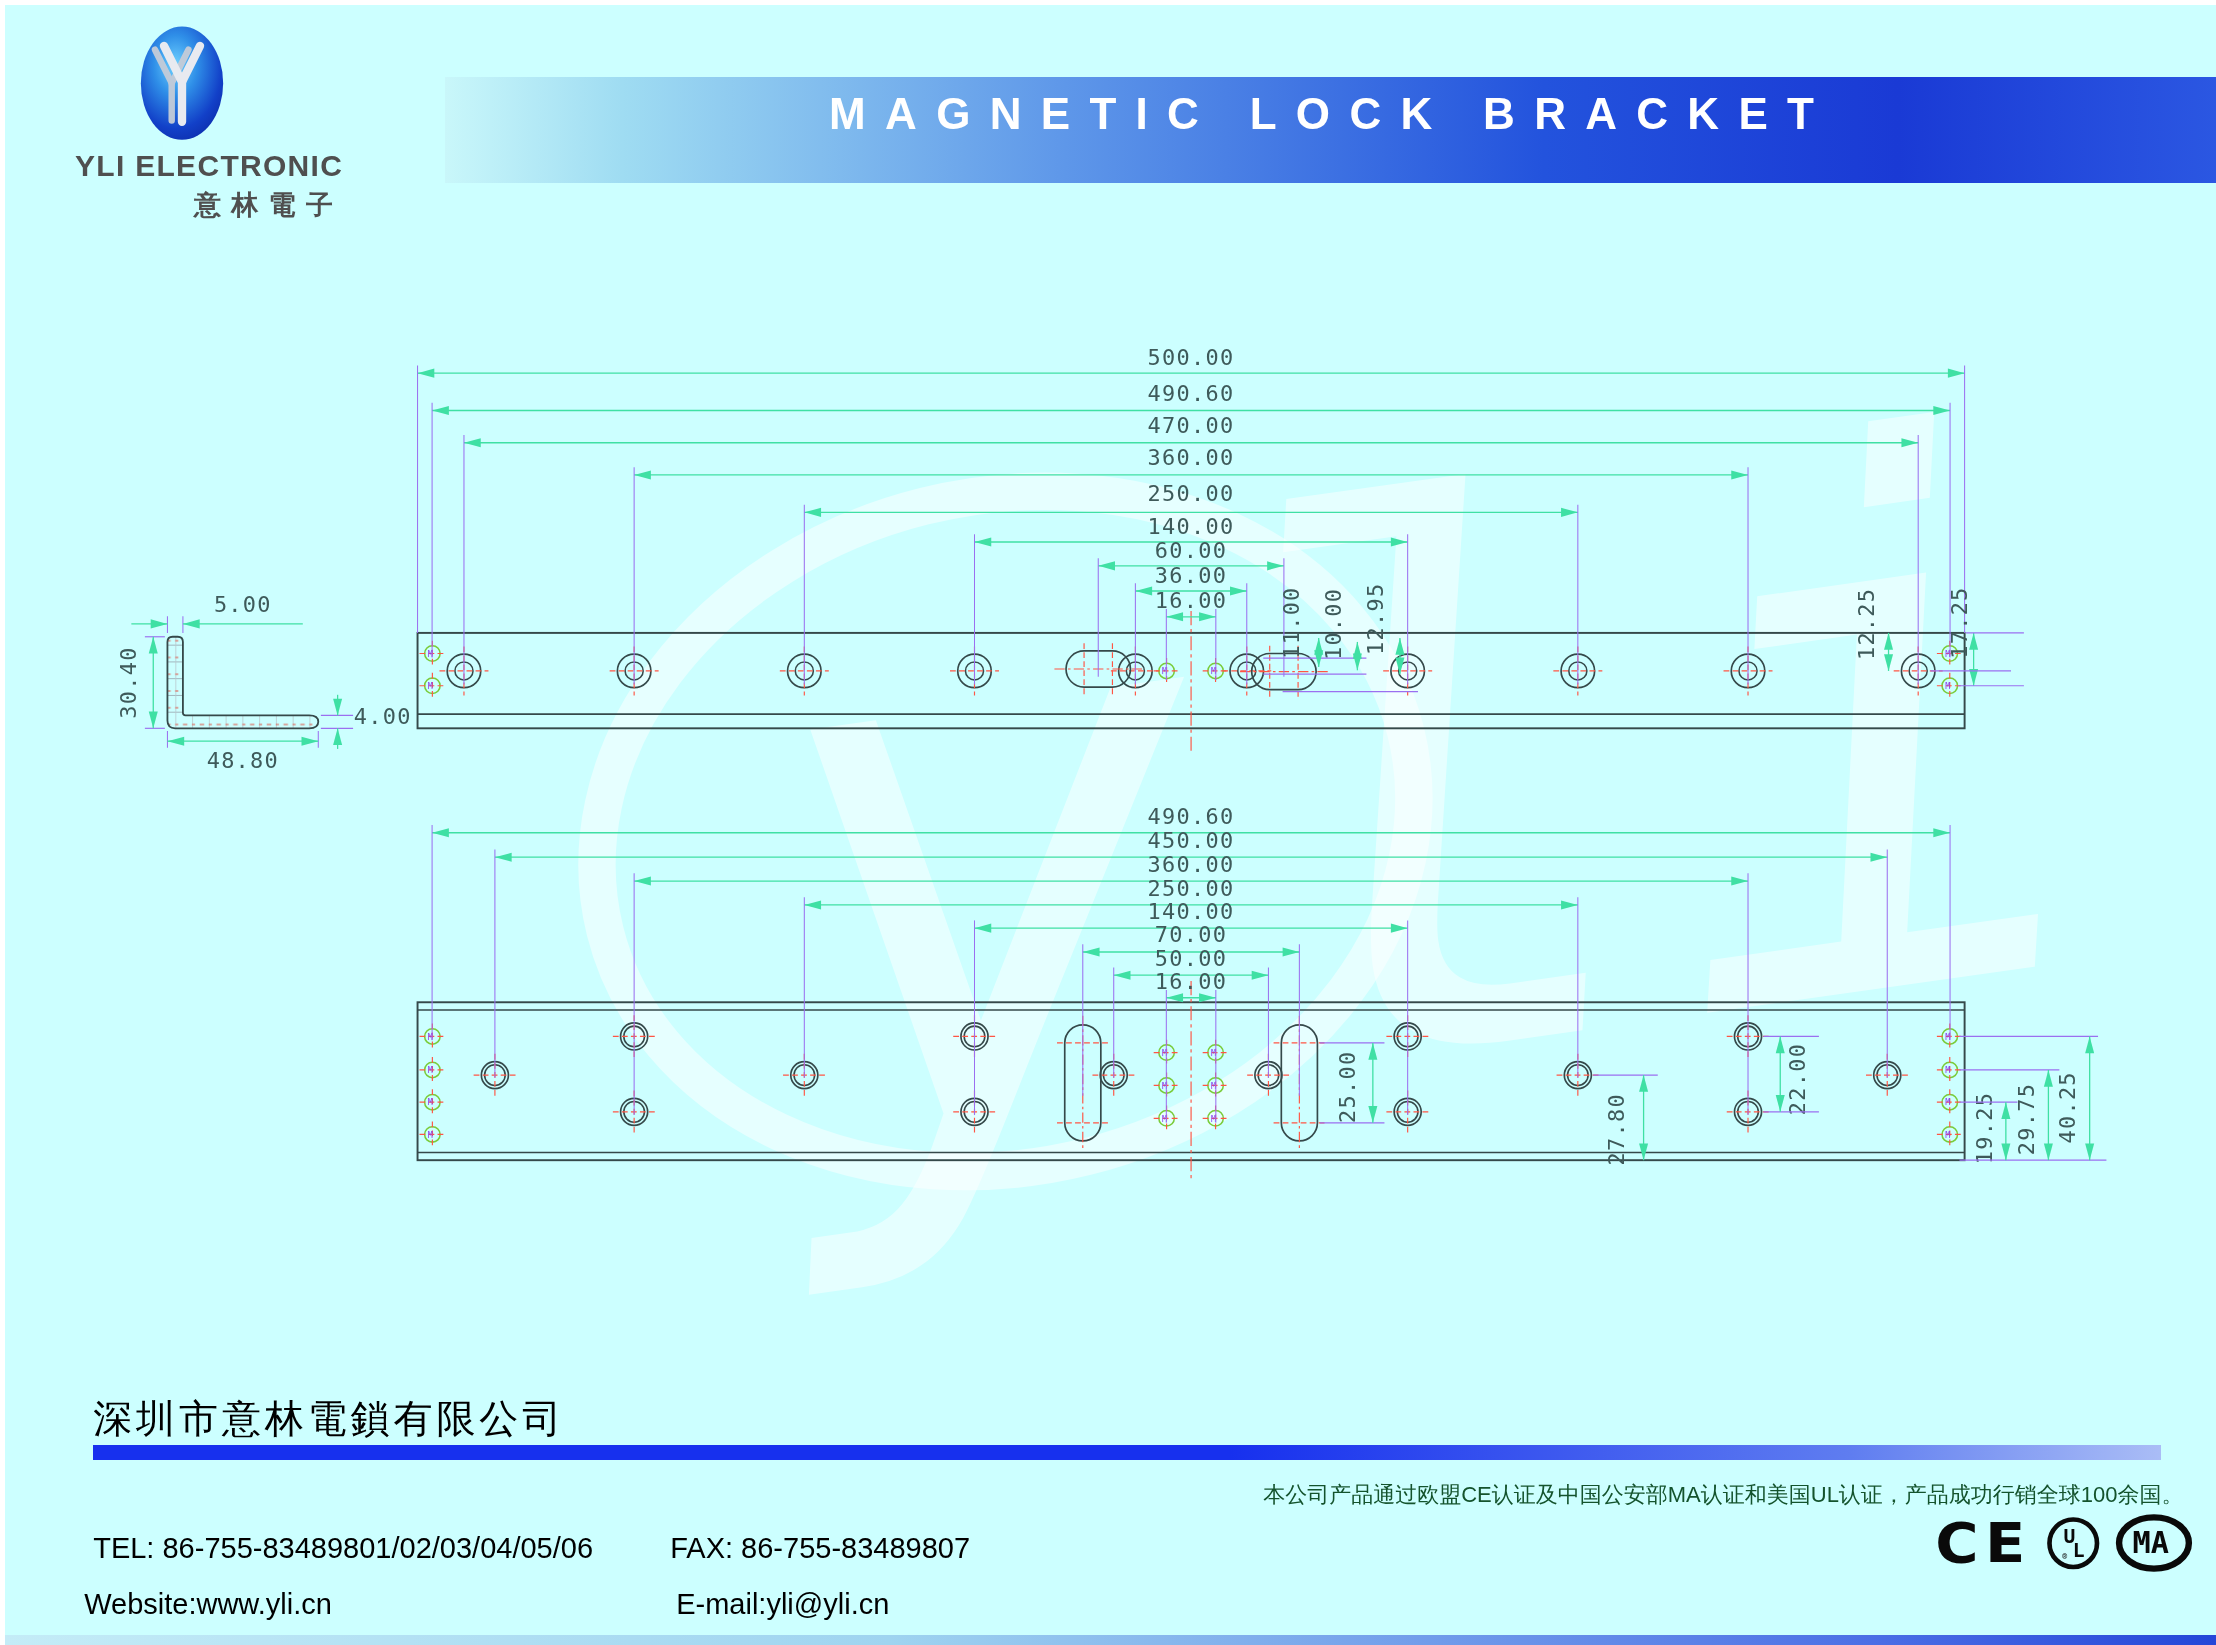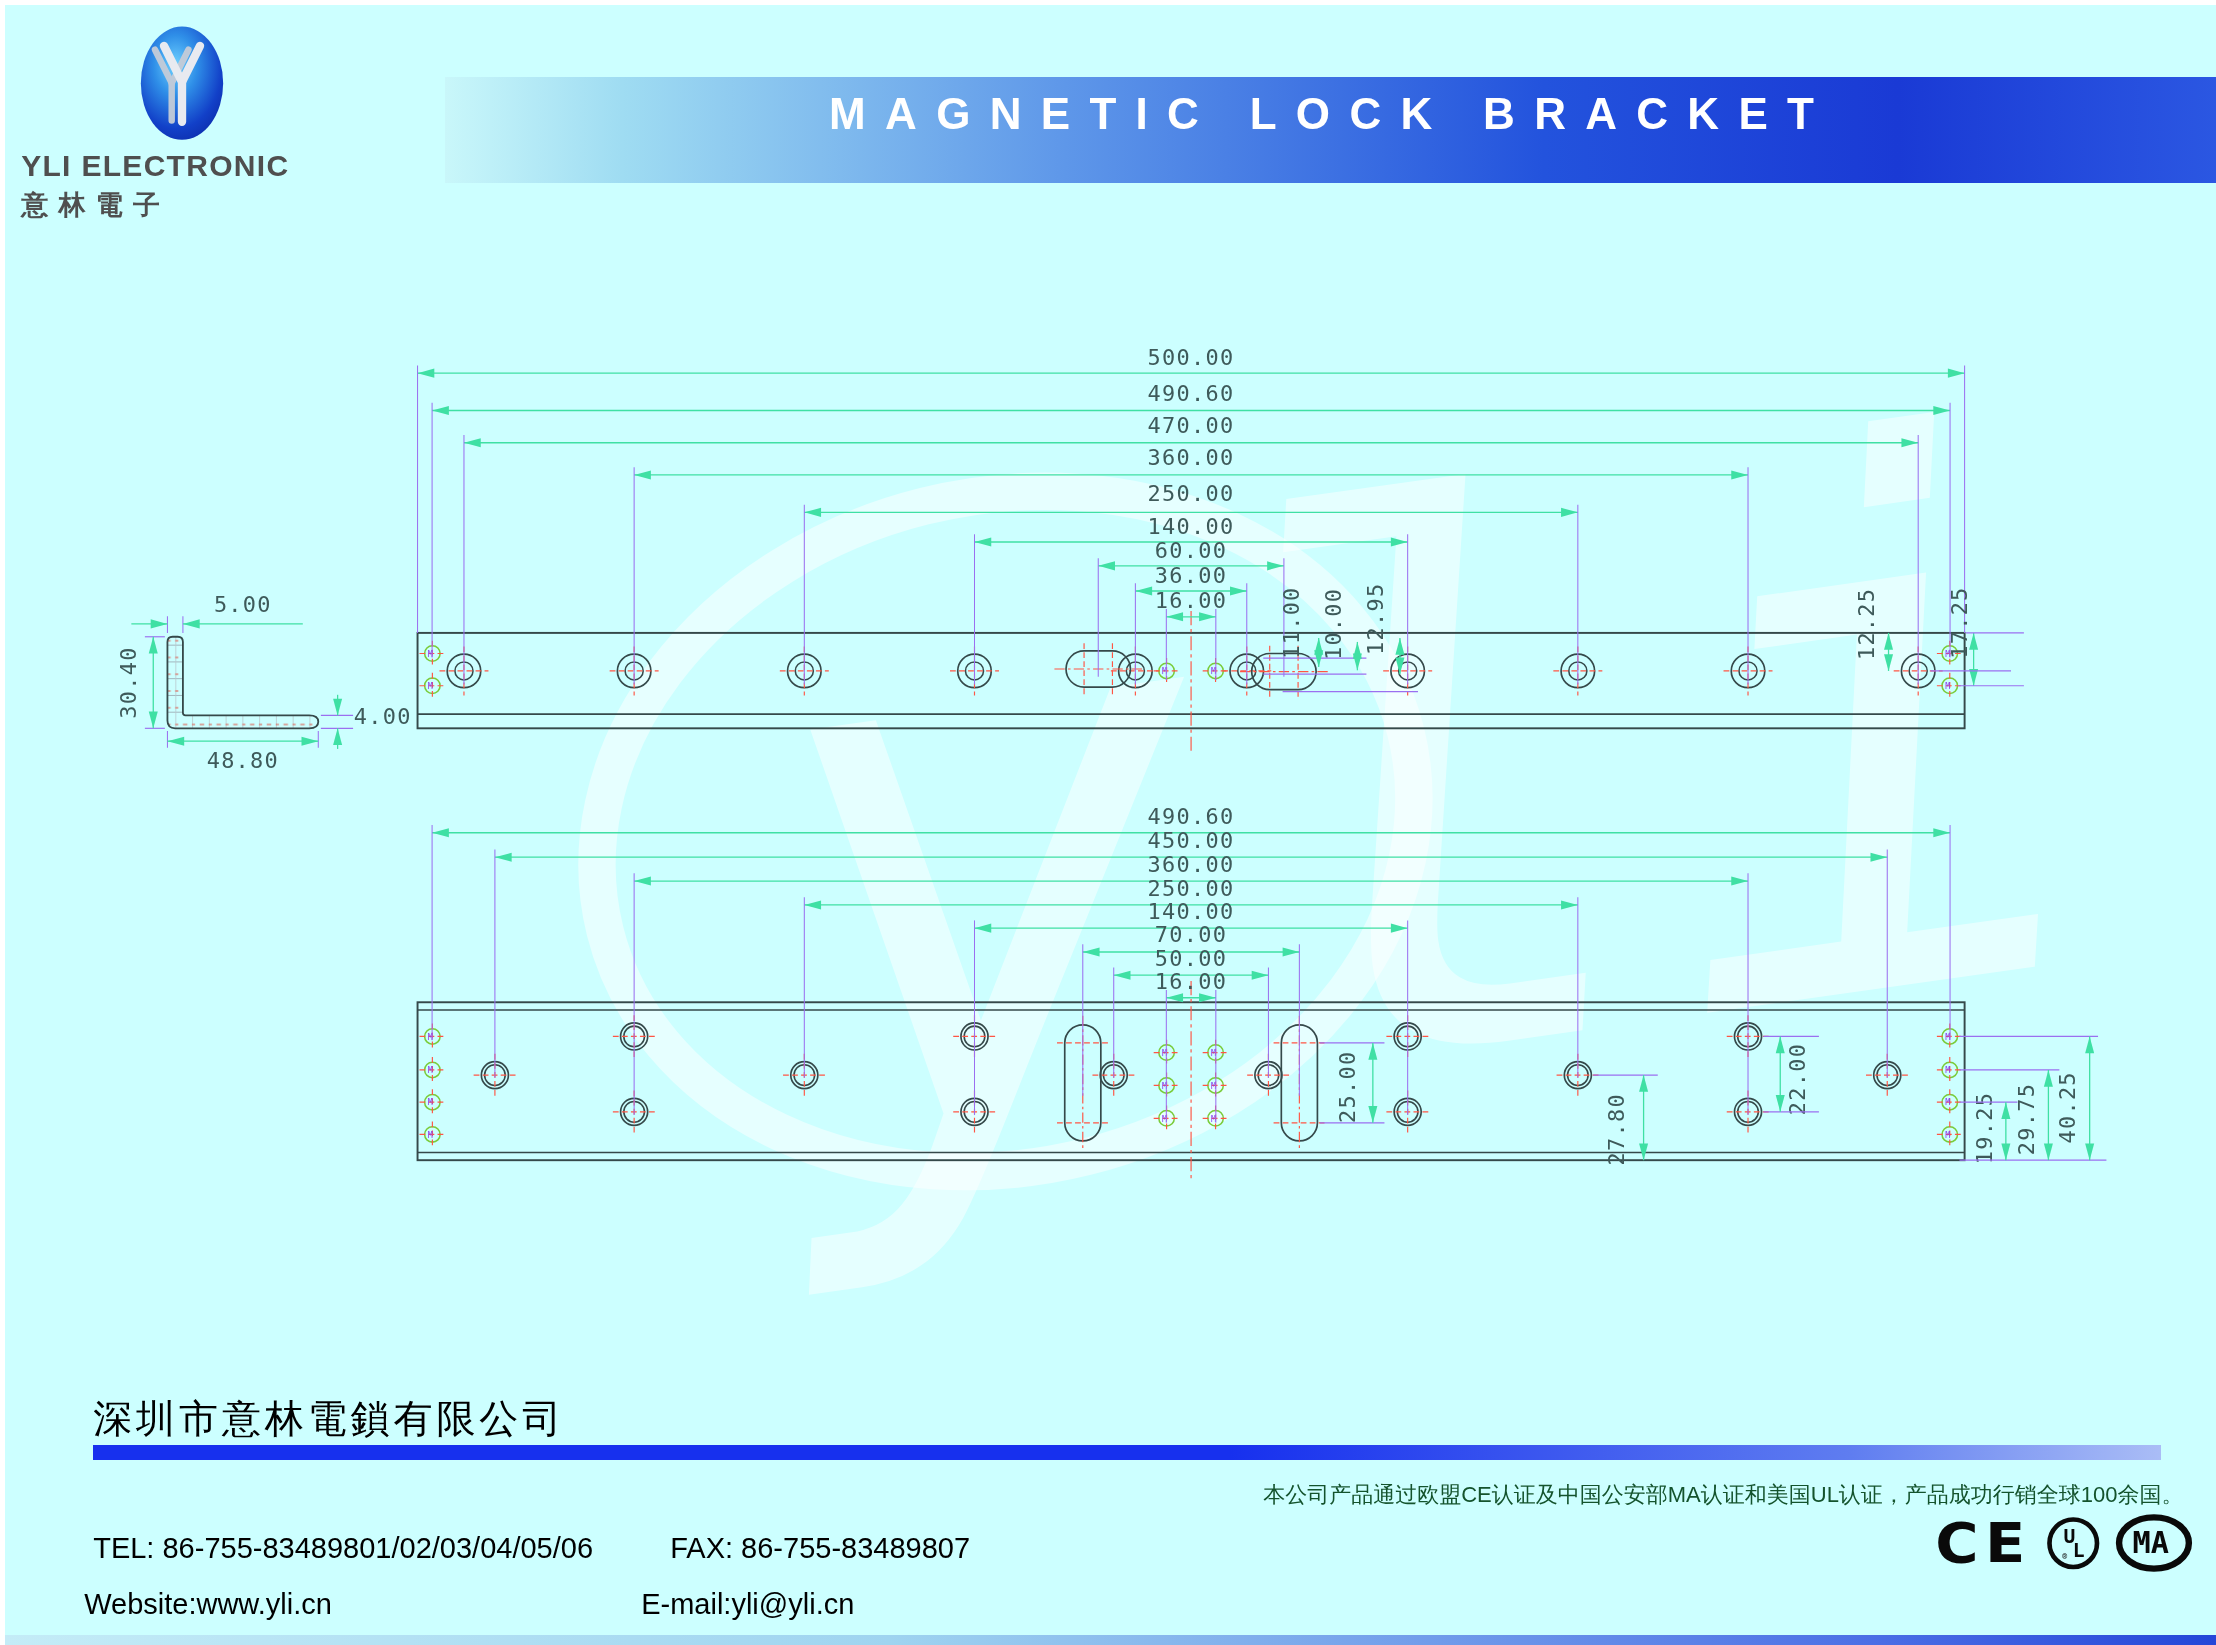--- a/index.html
+++ b/index.html
@@ -1,36 +1,36 @@
 <!DOCTYPE html>
 <html style="font-size:10.3px"><head>
 <meta charset="utf-8">
 <style>
   html,body{margin:0;padding:0;background:#ffffff;}
   .page{position:absolute;top:5.2px;left:5.2px;width:2211px;height:1640px;background:#ccffff;overflow:hidden;
         font-family:"Liberation Sans", sans-serif;}
   .abs{position:absolute;}
   
-  .brandblock{left:16px;top:19.3px;width:322px;text-align:left;}
+  .brandblock{left:16px;top:19.3px;width:322px;text-align:right;}
   .brandname{font-size:30px;font-weight:bold;color:#4f4f4f;letter-spacing:1.3px;margin-top:5.2px;}
   .brandcn{font-size:27px;font-weight:bold;color:#4f4f4f;letter-spacing:10.3px;margin-top:3.9px;}
   .banner{left:440px;top:72px;width:1772px;height:106px;
       background:linear-gradient(to right,#c9f7fa 0%,#9fdcf2 10%,#5e97e9 35%,#2353dd 62%,#1a3ad5 82%,#2b57e2 100%);}
   .banner-title{width:100%;text-align:center;top:11.6px;font-size:44px;font-weight:bold;color:#ffffff;letter-spacing:19.3px;}
   .banner-sub{width:100%;text-align:center;top:70px;font-size:31px;font-weight:bold;color:#ffffff;letter-spacing:7.7px;}
   
   .company{left:88px;top:1387px;font-size:39px;font-weight:normal;color:#000;letter-spacing:3.9px;}
   .bluebar{left:88px;top:1440px;width:2068px;height:15px;
       background:linear-gradient(to right,#1730ee 0%,#1730ee 55%,#5f7df0 85%,#aabdf6 100%);}
   .address{left:88px;top:1471px;font-size:32px;color:#000;letter-spacing:1.3px;}
   .certnote{left:1258px;top:1475px;font-size:22px;color:#14532d;}
   .telrow{left:88px;top:1527px;font-size:29px;color:#000;}
   .faxrow{left:665px;top:1527px;font-size:29px;color:#000;}
   .webrow{left:79px;top:1583px;font-size:29px;color:#000;}
-  .mailrow{left:636px;top:1583px;font-size:29px;color:#000;}
+  .mailrow{left:671px;top:1583px;font-size:29px;color:#000;}
   .certs{left:1918px;top:1509px;width:258px;height:58px;display:flex;align-items:center;gap:14px;margin-left:12px;}
   .ce{font-size:59px;font-weight:bold;color:#0a0a0a;letter-spacing:6.4px;font-family:"DejaVu Sans",sans-serif;transform:scaleY(0.92);}
   .bottomstrip{left:0;top:1630px;width:2211px;height:10.3px;
       background:linear-gradient(to right,#c4ecf7 0%,#9fd4f0 40%,#4a6de5 85%,#2446d8 100%);}
   svg text{font-family:"DejaVu Sans Mono",monospace;}
 </style>
 </head>
 <body>
 
 <div class="page">

